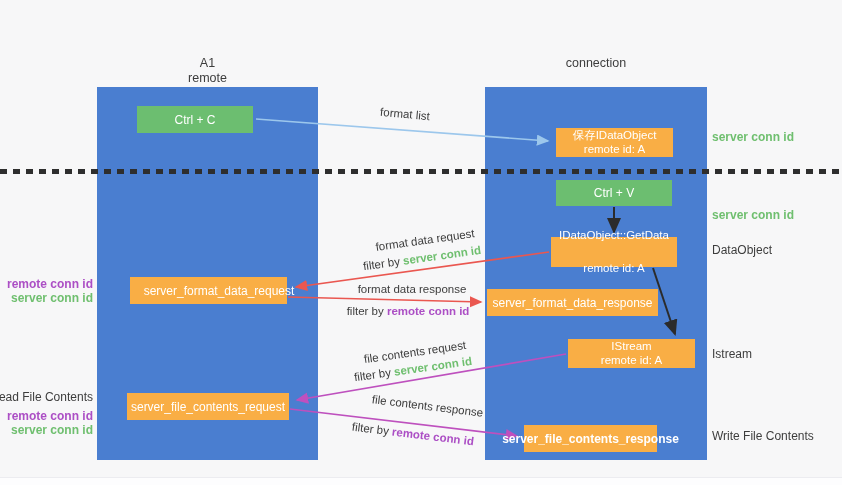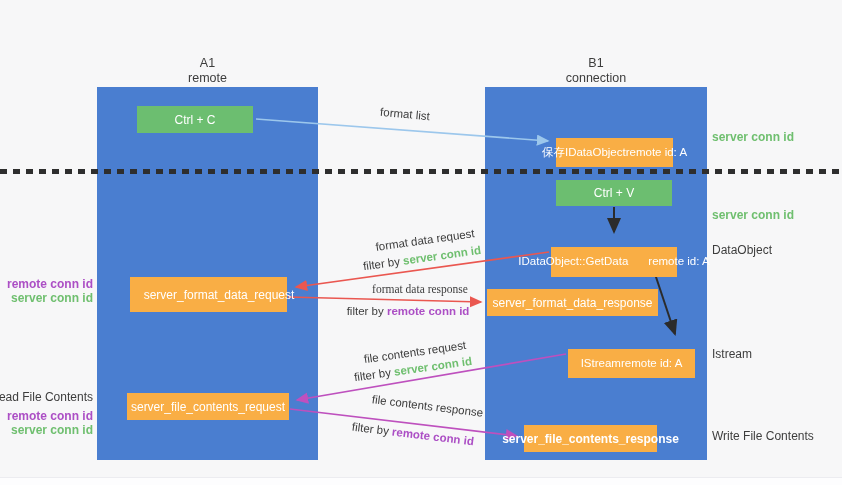--- a/index.html
+++ b/index.html
@@ -16,21 +16,21 @@
   .col-header {
     position:absolute; text-align:center; font-size:12.5px; line-height:15px; color:#3D3D3D;
   }
   .panel { position:absolute; background:#4A7ED0; }
   .box {
     position:absolute; display:flex; align-items:center; justify-content:center;
     color:#fff; font-size:12px; text-align:center; white-space:nowrap;
   }
   .box.orange { background:#F9AE45; }
   .box.green  { background:#6CBE70; }
-  .box.two-line { flex-direction:row; font-size:11.5px; line-height:13.5px;margin-top:10px; }
+  .box.two-line { flex-direction:column; font-size:11.5px; line-height:13.5px; }
   .dashed-line {
     position:absolute; left:0; top:169px; width:842px; height:5px;
     background:repeating-linear-gradient(to right,#2E2E2E 0 7px,transparent 7px 13px);
   }
   .side-label { position:absolute; font-size:12px; line-height:13.5px; color:#3D3D3D; white-space:nowrap; }
   .side-label.right-align { text-align:right; }
   .gb { color:#6FBF6F; font-weight:bold; }
   .pb { color:#AC4FC5; font-weight:bold; }
   .arrow-label {
     position:absolute; font-size:11.5px; color:#3D3D3D; white-space:nowrap; text-align:center;
@@ -45,21 +45,20 @@
 <body>
 
 <div id="stage">
 
 
   <div class="col-header" style="left:97px; top:56px; width:221px;">
     <div>A1</div>
     <div>remote</div>
   </div>
   <div class="col-header" style="left:485px; top:56px; width:222px;">
-    <div>B1</div>
     <div>connection</div>
   </div>
 
   <div class="panel" style="left:97px; top:87px; width:221px; height:373px;"></div>
   <div class="panel" style="left:485px; top:87px; width:222px; height:373px;"></div>
 
   <div class="dashed-line"></div>
 
   <svg class="arrows" width="842" height="485" viewBox="0 0 842 485">
     <defs>
@@ -96,21 +95,21 @@
 
   <div class="box green" style="left:556px; top:180px; width:116px; height:26px;">
     <span>Ctrl + V</span>
   </div>
 
   <div class="box orange two-line" style="left:551px; top:237px; width:126px; height:30px;gap:20px;">
     <span>IDataObject::GetData</span>
     <span>remote id: A</span>
   </div>
 
-  <div class="box orange" style="left:130px; top:277px; width:157px; height:35px;padding-left:21px;">
+  <div class="box orange" style="left:130px; top:277px; width:157px; height:27px;padding-left:21px;">
     <span>server_format_data_request</span>
   </div>
 
   <div class="box orange" style="left:487px; top:289px; width:171px; height:27px;">
     <span>server_format_data_response</span>
   </div>
 
   <div class="box orange two-line" style="left:568px; top:339px; width:127px; height:29px;">
     <span>IStream</span>
     <span>remote id: A</span>
@@ -141,21 +140,21 @@
   </div>
 
   <div class="arrow-label" style="left:345px; top:108px; width:120px; transform:rotate(5deg);">format list</div>
 
   <div class="arrow-label" style="left:360px; top:234px; width:130px; transform:rotate(-8deg);">format data request</div>
   <div class="arrow-label" style="left:352px; top:252px; width:140px; transform:rotate(-8deg);">
     <span>filter by</span>
     <span class="gb">server conn id</span>
   </div>
 
-  <div class="arrow-label" style="left:360px; top:283px; width:120px;font-family:Liberation Serif, serif;">format data response</div>
+  <div class="arrow-label" style="left:352px; top:283px; width:120px;">format data response</div>
   <div class="arrow-label" style="left:343px; top:305px; width:130px;">
     <span>filter by</span>
     <span class="pb">remote conn id</span>
   </div>
 
   <div class="arrow-label" style="left:350px; top:346px; width:130px; transform:rotate(-8deg);">file contents request</div>
   <div class="arrow-label" style="left:343px; top:363px; width:140px; transform:rotate(-8deg);">
     <span>filter by</span>
     <span class="gb">server conn id</span>
   </div>

